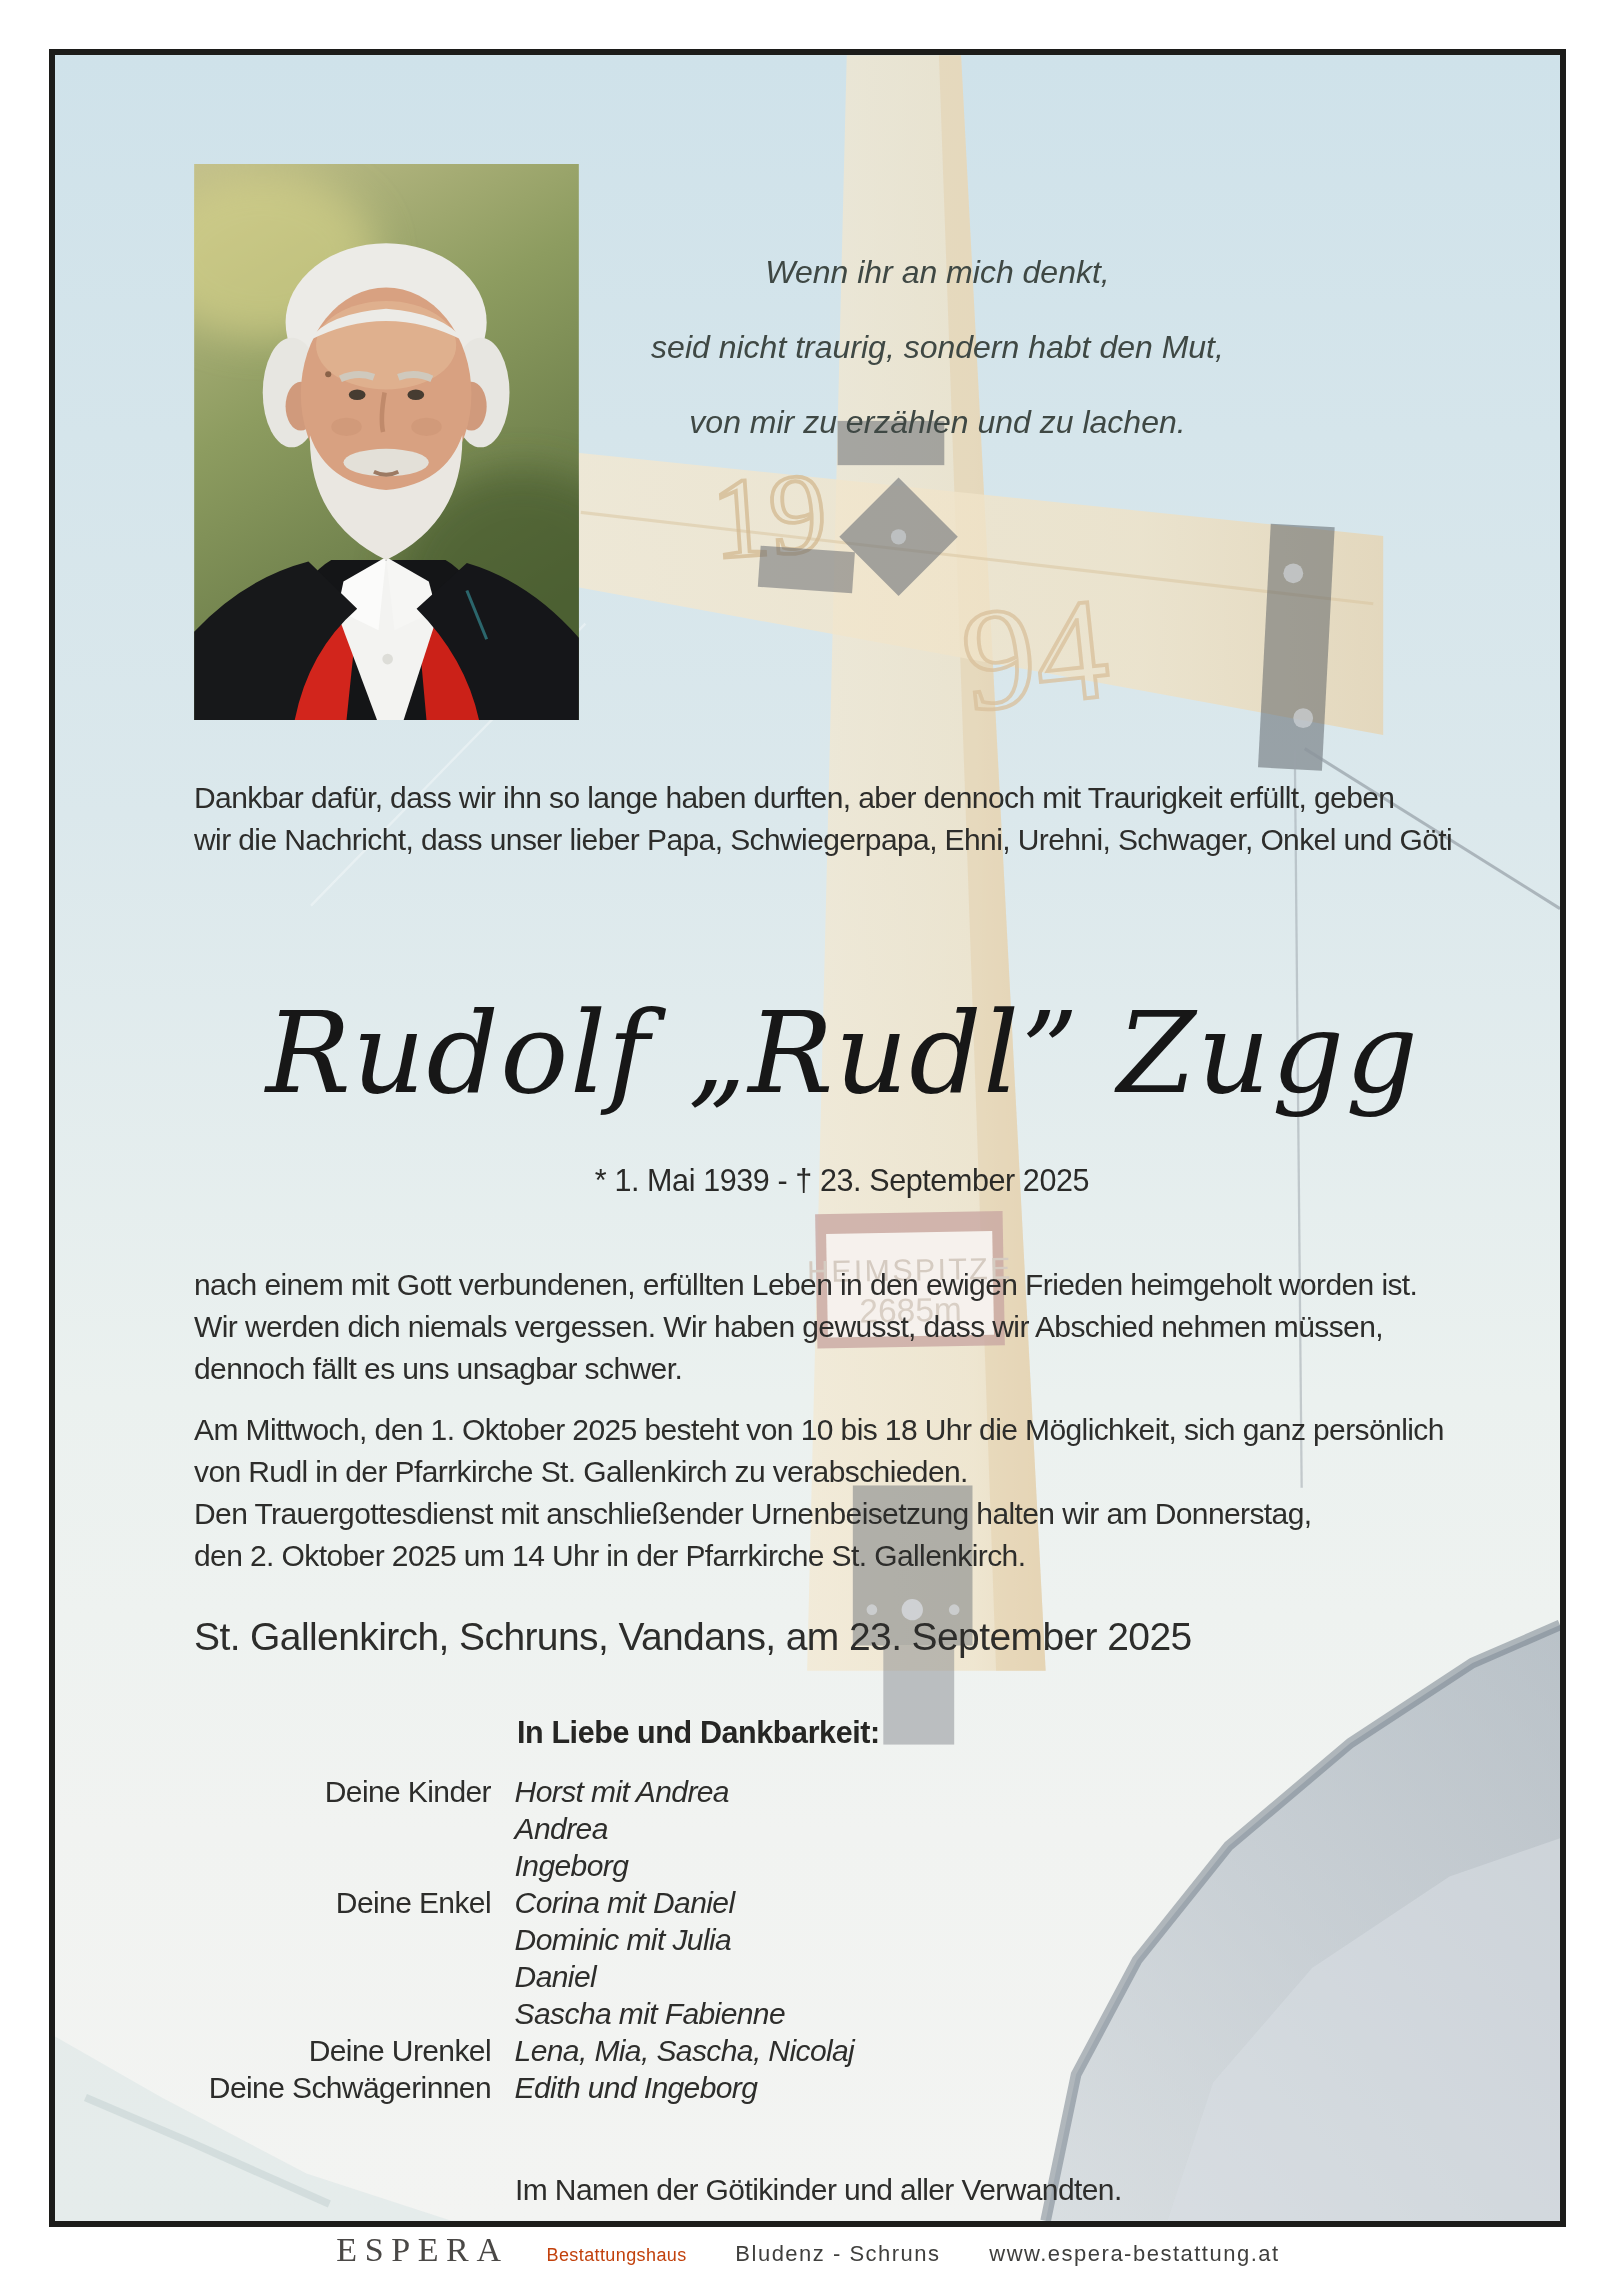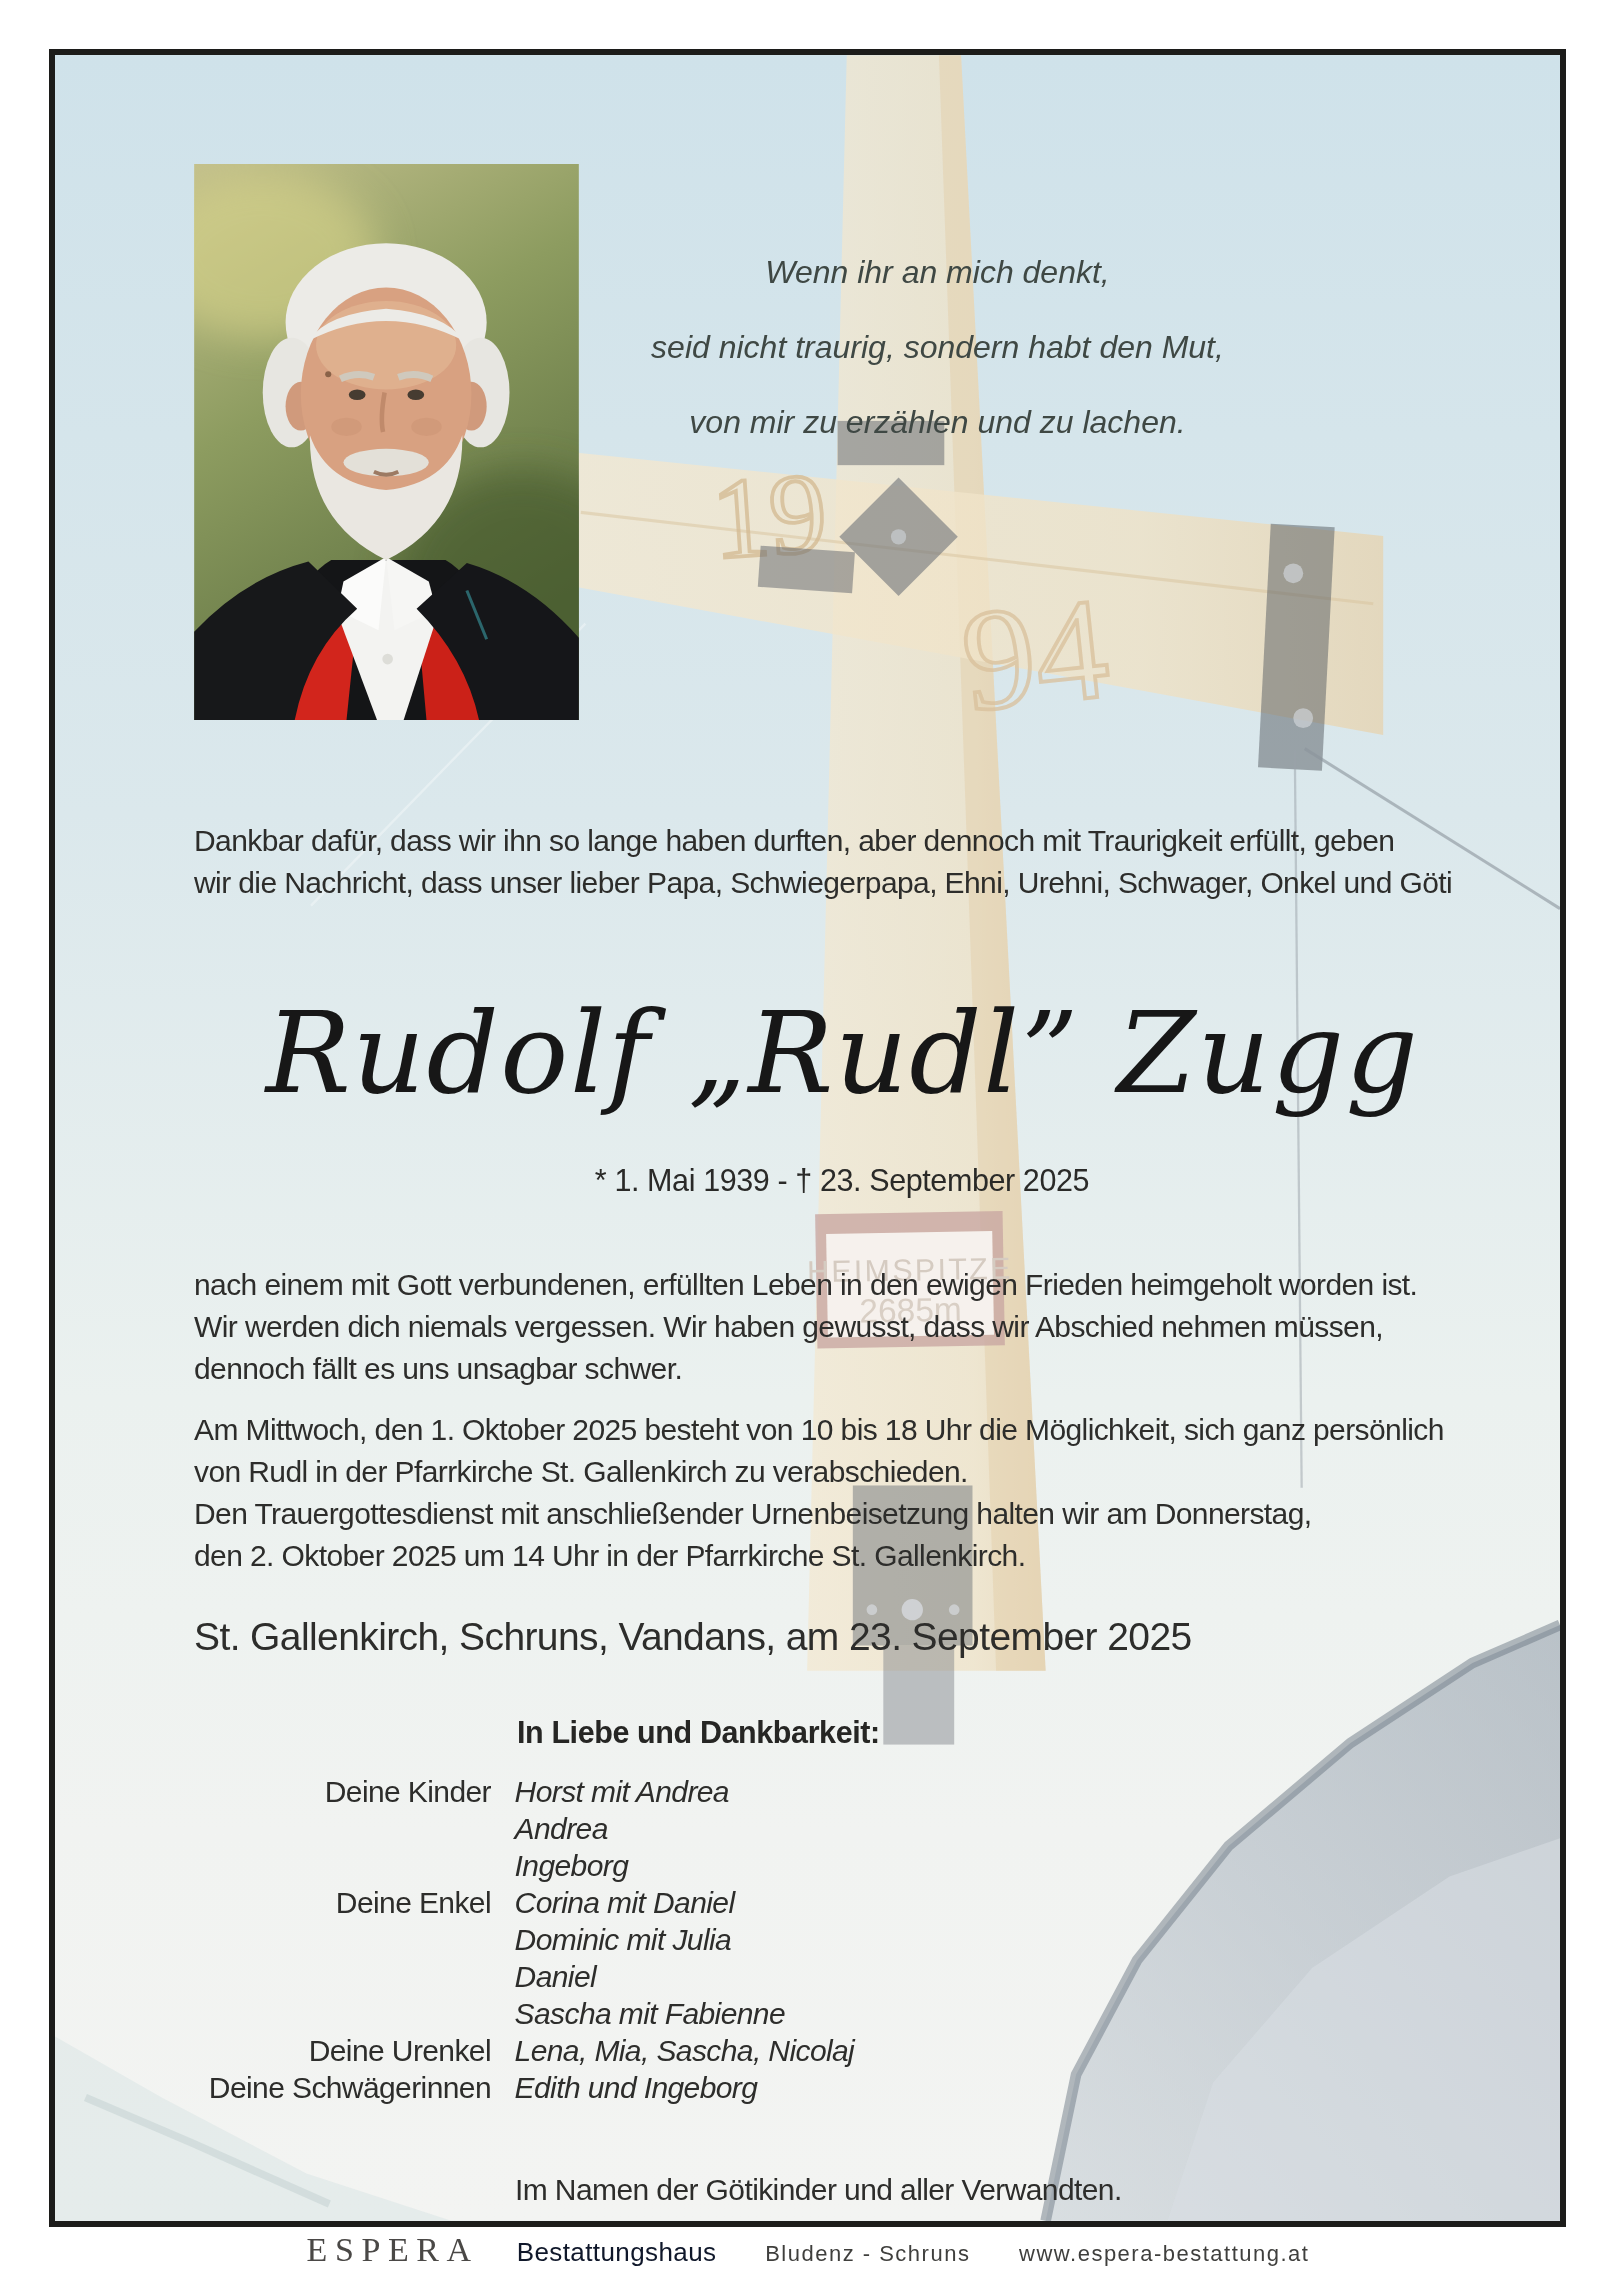--- a/index.html
+++ b/index.html
@@ -8,42 +8,42 @@
   
   #frame{position:absolute;left:49px;top:49px;width:1505px;height:2166px;
          border:6.9px solid #1c1c1a;overflow:hidden;background:#d7e7ee;}
   #bg-svg{position:absolute;left:0;top:0;}
   
   #portrait{position:absolute;left:194px;top:164px;width:385px;height:556px;overflow:hidden;}
   
   .txt{position:absolute;white-space:pre-line;}
   #quote{left:465px;top:235px;width:945px;text-align:center;
          font-style:italic;font-size:32px;line-height:75px;color:#3f4844;letter-spacing:0px;}
-  #intro{left:194px;top:820px;width:1303px;font-size:30px;line-height:42px;letter-spacing:-0.6px;}
+  #intro{left:194px;top:777px;width:1303px;font-size:30px;line-height:42px;letter-spacing:-0.6px;}
   #deceased-name{left:84px;top:969px;width:1517px;text-align:center;
          font-family:"DejaVu Serif",serif;font-style:italic;font-size:113px;line-height:168px;
          color:#171717;letter-spacing:1.5px;}
   #life-dates{left:194px;top:1157px;width:1296px;text-align:center;font-size:30.5px;line-height:46px;
          letter-spacing:-0.4px;color:#2a2a28;}
   #body-a{left:194px;top:1264px;width:1303px;font-size:30px;line-height:42px;letter-spacing:-0.6px;}
   #body-b{left:194px;top:1409px;width:1303px;font-size:30px;line-height:42px;letter-spacing:-0.6px;}
   #city-date{left:194px;top:1616px;width:1143px;font-size:39px;line-height:42px;letter-spacing:-0.6px;}
   #closing-heading{left:517px;top:1715px;width:686px;font-size:30.5px;font-weight:bold;
          letter-spacing:-0.4px;color:#262624;}
   #family{position:absolute;left:194px;top:1773px;width:1067px;font-size:30px;line-height:37px;
          letter-spacing:-0.6px;}
   .fam-row{display:flex;}
   .fam-label{width:297px;text-align:right;flex:0 0 297px;}
   .fam-value{margin-left:23.6px;font-style:italic;}
   #closing-line{left:515px;top:2169px;width:838px;font-size:30px;line-height:42px;letter-spacing:-0.6px;}
   
   #footer{position:absolute;left:0px;top:2231px;width:1616px;height:49px;
           display:flex;justify-content:center;align-items:baseline;gap:38px;}
   #footer .brand{font-family:"Liberation Serif",serif;font-size:34px;letter-spacing:7.6px;color:#4a4846;}
-  #footer .brand-suffix{font-size:26px;color:#0f172a;letter-spacing:0.4px;}
+  #footer .brand-suffix{font-size:18px;color:#c2410c;letter-spacing:0.4px;}
   #footer .loc{font-size:22px;color:#3f3f3d;letter-spacing:1.5px;margin-left:10.7px;}
   #footer .web{font-size:22px;color:#3f3f3d;letter-spacing:1.5px;margin-left:10.7px;}
 </style>
 </head>
 <body>
 
 <div id="page">
 
   <div id="frame">
     <svg id="bg-svg" width="1505" height="2166" viewBox="0 0 1975 2842" xmlns="http://www.w3.org/2000/svg">

